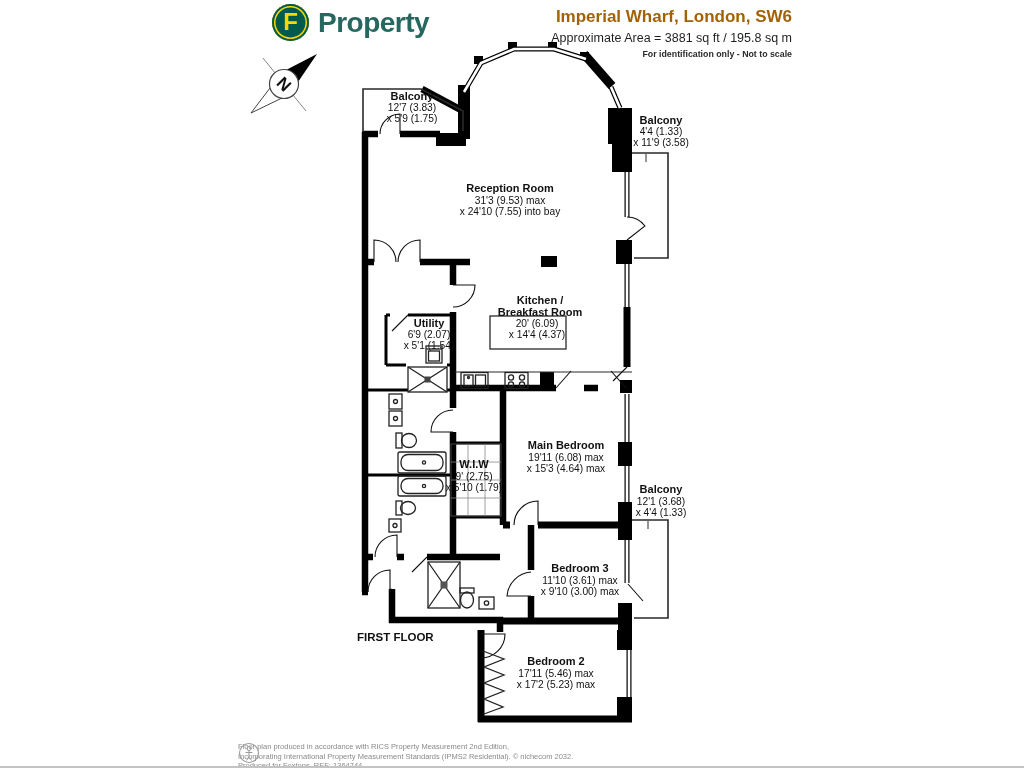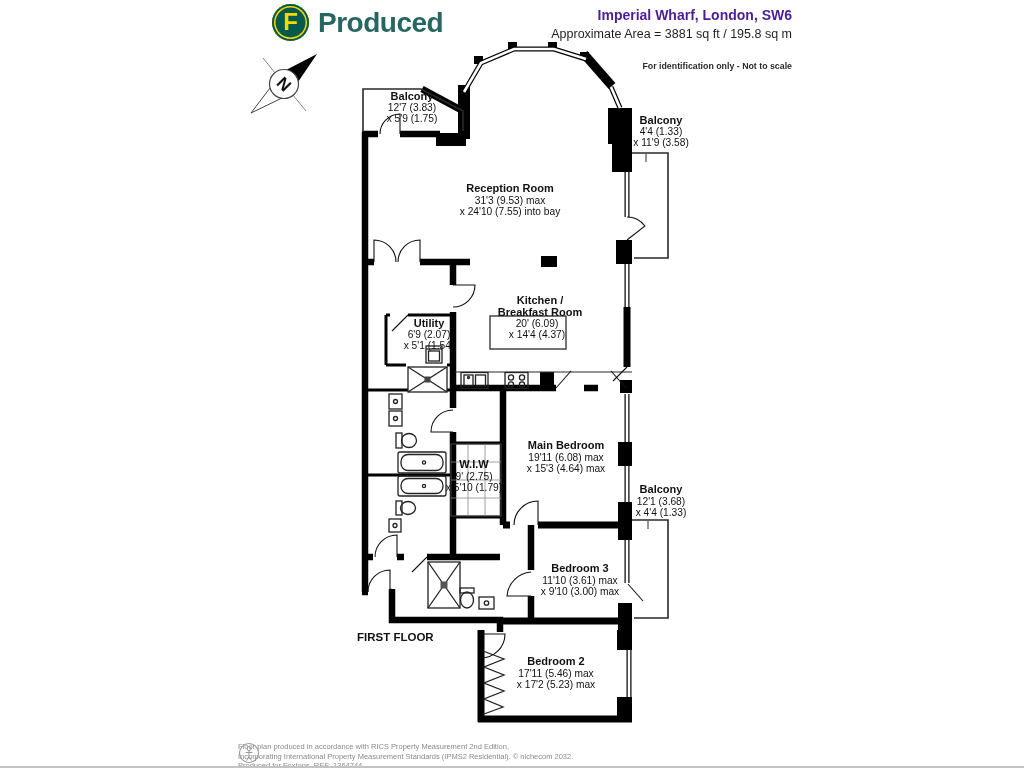--- a/index.html
+++ b/index.html
@@ -6,44 +6,44 @@
   .page{position:relative;width:1024px;height:768px;background:#fff;overflow:hidden;
         font-family:"Liberation Sans",sans-serif;}
   
   .logo{position:absolute;left:272px;top:4px;display:flex;align-items:center;gap:9px;}
   .logo-disc{width:37px;height:37px;border-radius:50%;background:#005a4e;
              display:flex;align-items:center;justify-content:center;
              box-shadow:inset 0 0 0 2px #005a4e, inset 0 0 0 3.5px #ffd600;}
   .logo-f{color:#ffd600;font-weight:bold;font-size:24px;line-height:1;transform:translateY(-1px);}
   .logo-word{color:#266760;font-weight:bold;font-size:28px;letter-spacing:-0.5px;}
   .titles{position:absolute;right:232px;top:7px;text-align:right;}
-  .t-main{font-size:14px;font-weight:bold;color:#4c1d95;}
+  .t-main{font-size:17px;font-weight:bold;color:#a16207;}
   .t-area{font-size:12.5px;color:#1f1f1f;margin-top:4px;}
-  .t-note{font-size:8.8px;font-weight:bold;color:#2b2b2b;margin-top:20px;}
+  .t-note{font-size:8.8px;font-weight:bold;color:#2b2b2b;margin-top:4px;}
   
   .footer{position:absolute;left:238px;top:740px;display:flex;gap:7px;align-items:flex-start;}
   .f-text{font-size:7.5px;line-height:9.6px;color:#8a8a8a;padding-top:2px;}
   .bottom-line{position:absolute;left:0;bottom:0;width:100%;height:2px;background:#c3c3c3;}
   
   svg{position:absolute;left:0;top:0;}
   .rn{font-family:"Liberation Sans",sans-serif;font-size:11px;font-weight:bold;fill:#111;text-anchor:middle;}
   .rd{font-family:"Liberation Sans",sans-serif;font-size:10.2px;fill:#111;text-anchor:middle;}
   .ff{font-family:"Liberation Sans",sans-serif;font-size:11.5px;font-weight:bold;fill:#111;}
   .cn{font-family:"Liberation Sans",sans-serif;font-size:17px;font-weight:bold;fill:#111;text-anchor:middle;}
 </style>
 </head>
 <body>
 
 <div class="page">
 
   <div class="logo">
     <div class="logo-disc">
       <span class="logo-f">F</span>
     </div>
-    <span class="logo-word">Produced</span>
+    <span class="logo-word">Property</span>
   </div>
   <div class="titles">
     <div class="t-main">Imperial Wharf, London, SW6</div>
     <div class="t-area">Approximate Area = 3881 sq ft / 195.8 sq m</div>
     <div class="t-note">For identification only - Not to scale</div>
   </div>
 
   <svg viewBox="0 0 1024 768" width="1024" height="768">
 
     <g fill="#000">

